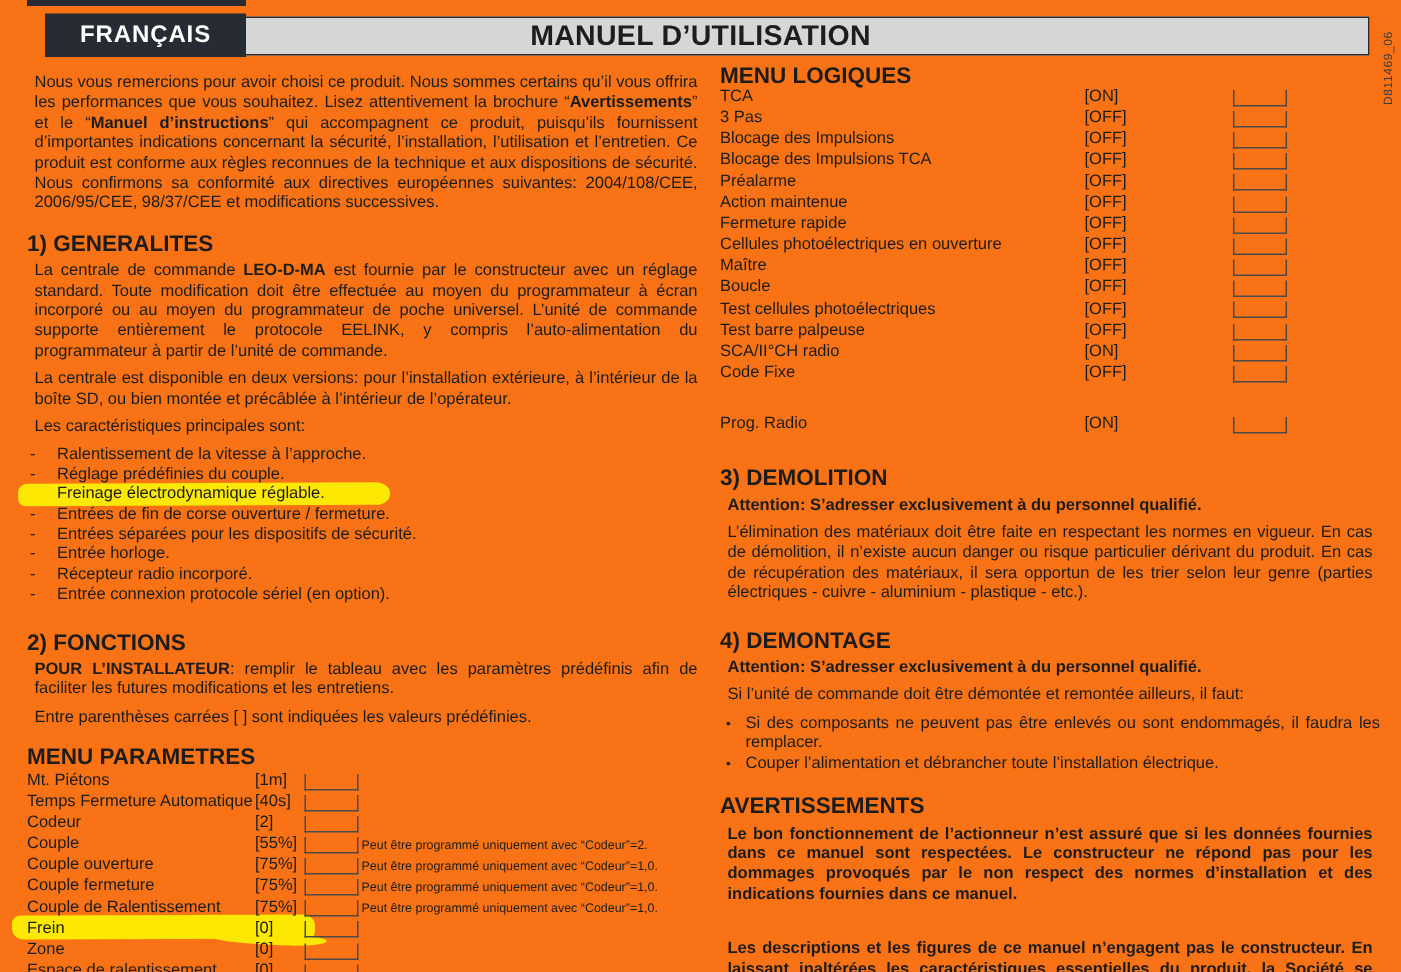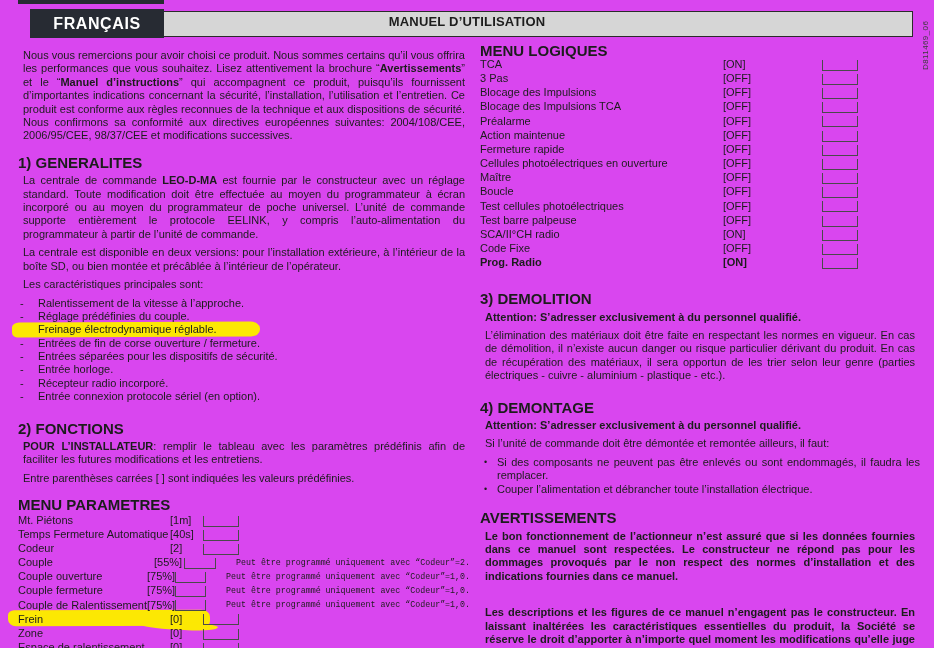--- a/index.html
+++ b/index.html
@@ -1,28 +1,28 @@
 <!DOCTYPE html>
 <html><head>
 <meta charset="utf-8">
 <style>
   html,body { margin:0; padding:0; background:#ffffff; }
   .page {
-    position:relative; width:934px; height:648px; background:#d946ef;
+    position:relative; width:934px; height:648px; background:#f97316;
     font-family:"Liberation Sans", sans-serif; color:#1c1c1c; overflow:hidden;
   }
   
   .header-top-strip { position:absolute; left:18px; top:0; width:146px; height:4px; background:#272b33; }
   .header-bar { position:absolute; left:163px; top:11px; width:750px; height:26px;
     background:#d6d6d6; border:1px solid #2b2b2b; box-sizing:border-box; }
   .lang-box { position:absolute; left:30px; top:9px; width:134px; height:29px;
     background:#272b33; color:#ffffff; display:flex; align-items:center; justify-content:center;
     font-weight:bold; font-size:16px; letter-spacing:0.6px; }
   .page-title { position:absolute; left:0; top:14px; width:934px; text-align:center;
-    font-weight:bold; font-size:13px; letter-spacing:0.2px; color:#1d1d1d; }
+    font-weight:bold; font-size:19px; letter-spacing:0.2px; color:#1d1d1d; }
   .doc-code { position:absolute; left:921px; top:70px; transform:rotate(-90deg);
     transform-origin:0 0; white-space:nowrap; font-size:8px; letter-spacing:0.4px; color:#3a3a3a; }
   
   .col-left  { position:absolute; left:18px;  top:44px; width:452px; font-size:11px; line-height:13.4px; }
   .col-right { position:absolute; left:480px; top:44px; width:440px; font-size:11px; line-height:13.4px; }
   p { margin:5px; }
   .just { text-align:justify; }
   .sec-h { font-size:15px; font-weight:bold; margin:0; }
   .b { font-weight:bold; }
   .mt-sec { margin-top:13px; }
@@ -35,30 +35,30 @@
   .band-feat { left:-6px; top:-1px; width:248px; height:15px;
     border-radius:7px 10px 9px 5px / 5px 7px 7px 5px; transform:rotate(-0.25deg); }
   
   .prows { margin-top:2px; }
   .prow { position:relative; display:flex; align-items:center; height:14.1px; }
   .prow .lbl { width:152px; position:relative; z-index:1; }
   .prow .val { width:33px;  position:relative; z-index:1; }
   .wbox { width:36px; height:11px; box-sizing:border-box;
     border-left:1px solid #4a4a4a; border-right:1px solid #4a4a4a; border-bottom:1px solid #4a4a4a;
     align-self:flex-end; margin-bottom:1px; position:relative; z-index:1; }
-  .prow .note { font-size:8.3px; line-height:10px; margin-left:20px; white-space:nowrap;font-family:Liberation Mono, monospace; }
+  .prow .note { font-size:8.3px; line-height:10px; margin-left:2px; white-space:nowrap; }
   .band-frein { left:-10px; top:-2px; width:202px; height:16px;
     border-radius:6px 9px 4px 8px / 5px 7px 5px 7px; transform:rotate(-0.2deg); }
   .band-frein::after { content:""; position:absolute; right:-8px; bottom:-4px; width:78px; height:8px;
     background:#fce803; border-radius:50% 60% 50% 60% / 70% 60% 70% 60%; transform:rotate(3deg); }
   
   .lrow { display:flex; align-items:center; height:14.2px; }
   .lrow .lbl { width:243px; }
   .lrow .val { width:99px; }
-  .lrow-last { margin-top:0;font-weight:bold; }
+  .lrow-last { margin-top:20px; }
   
   .mt-demolition { margin-top:22px; }
   .mt-demontage { margin-top:18px; }
   .mt-avert { margin-top:15px; }
   .dbul { position:relative; padding-left:17px; text-align:justify; }
   .dbul::before { content:"\2022"; position:absolute; left:4px; top:0; font-size:9px; }
   .gap { height:13px; }
 </style>
 </head>
 <body>

